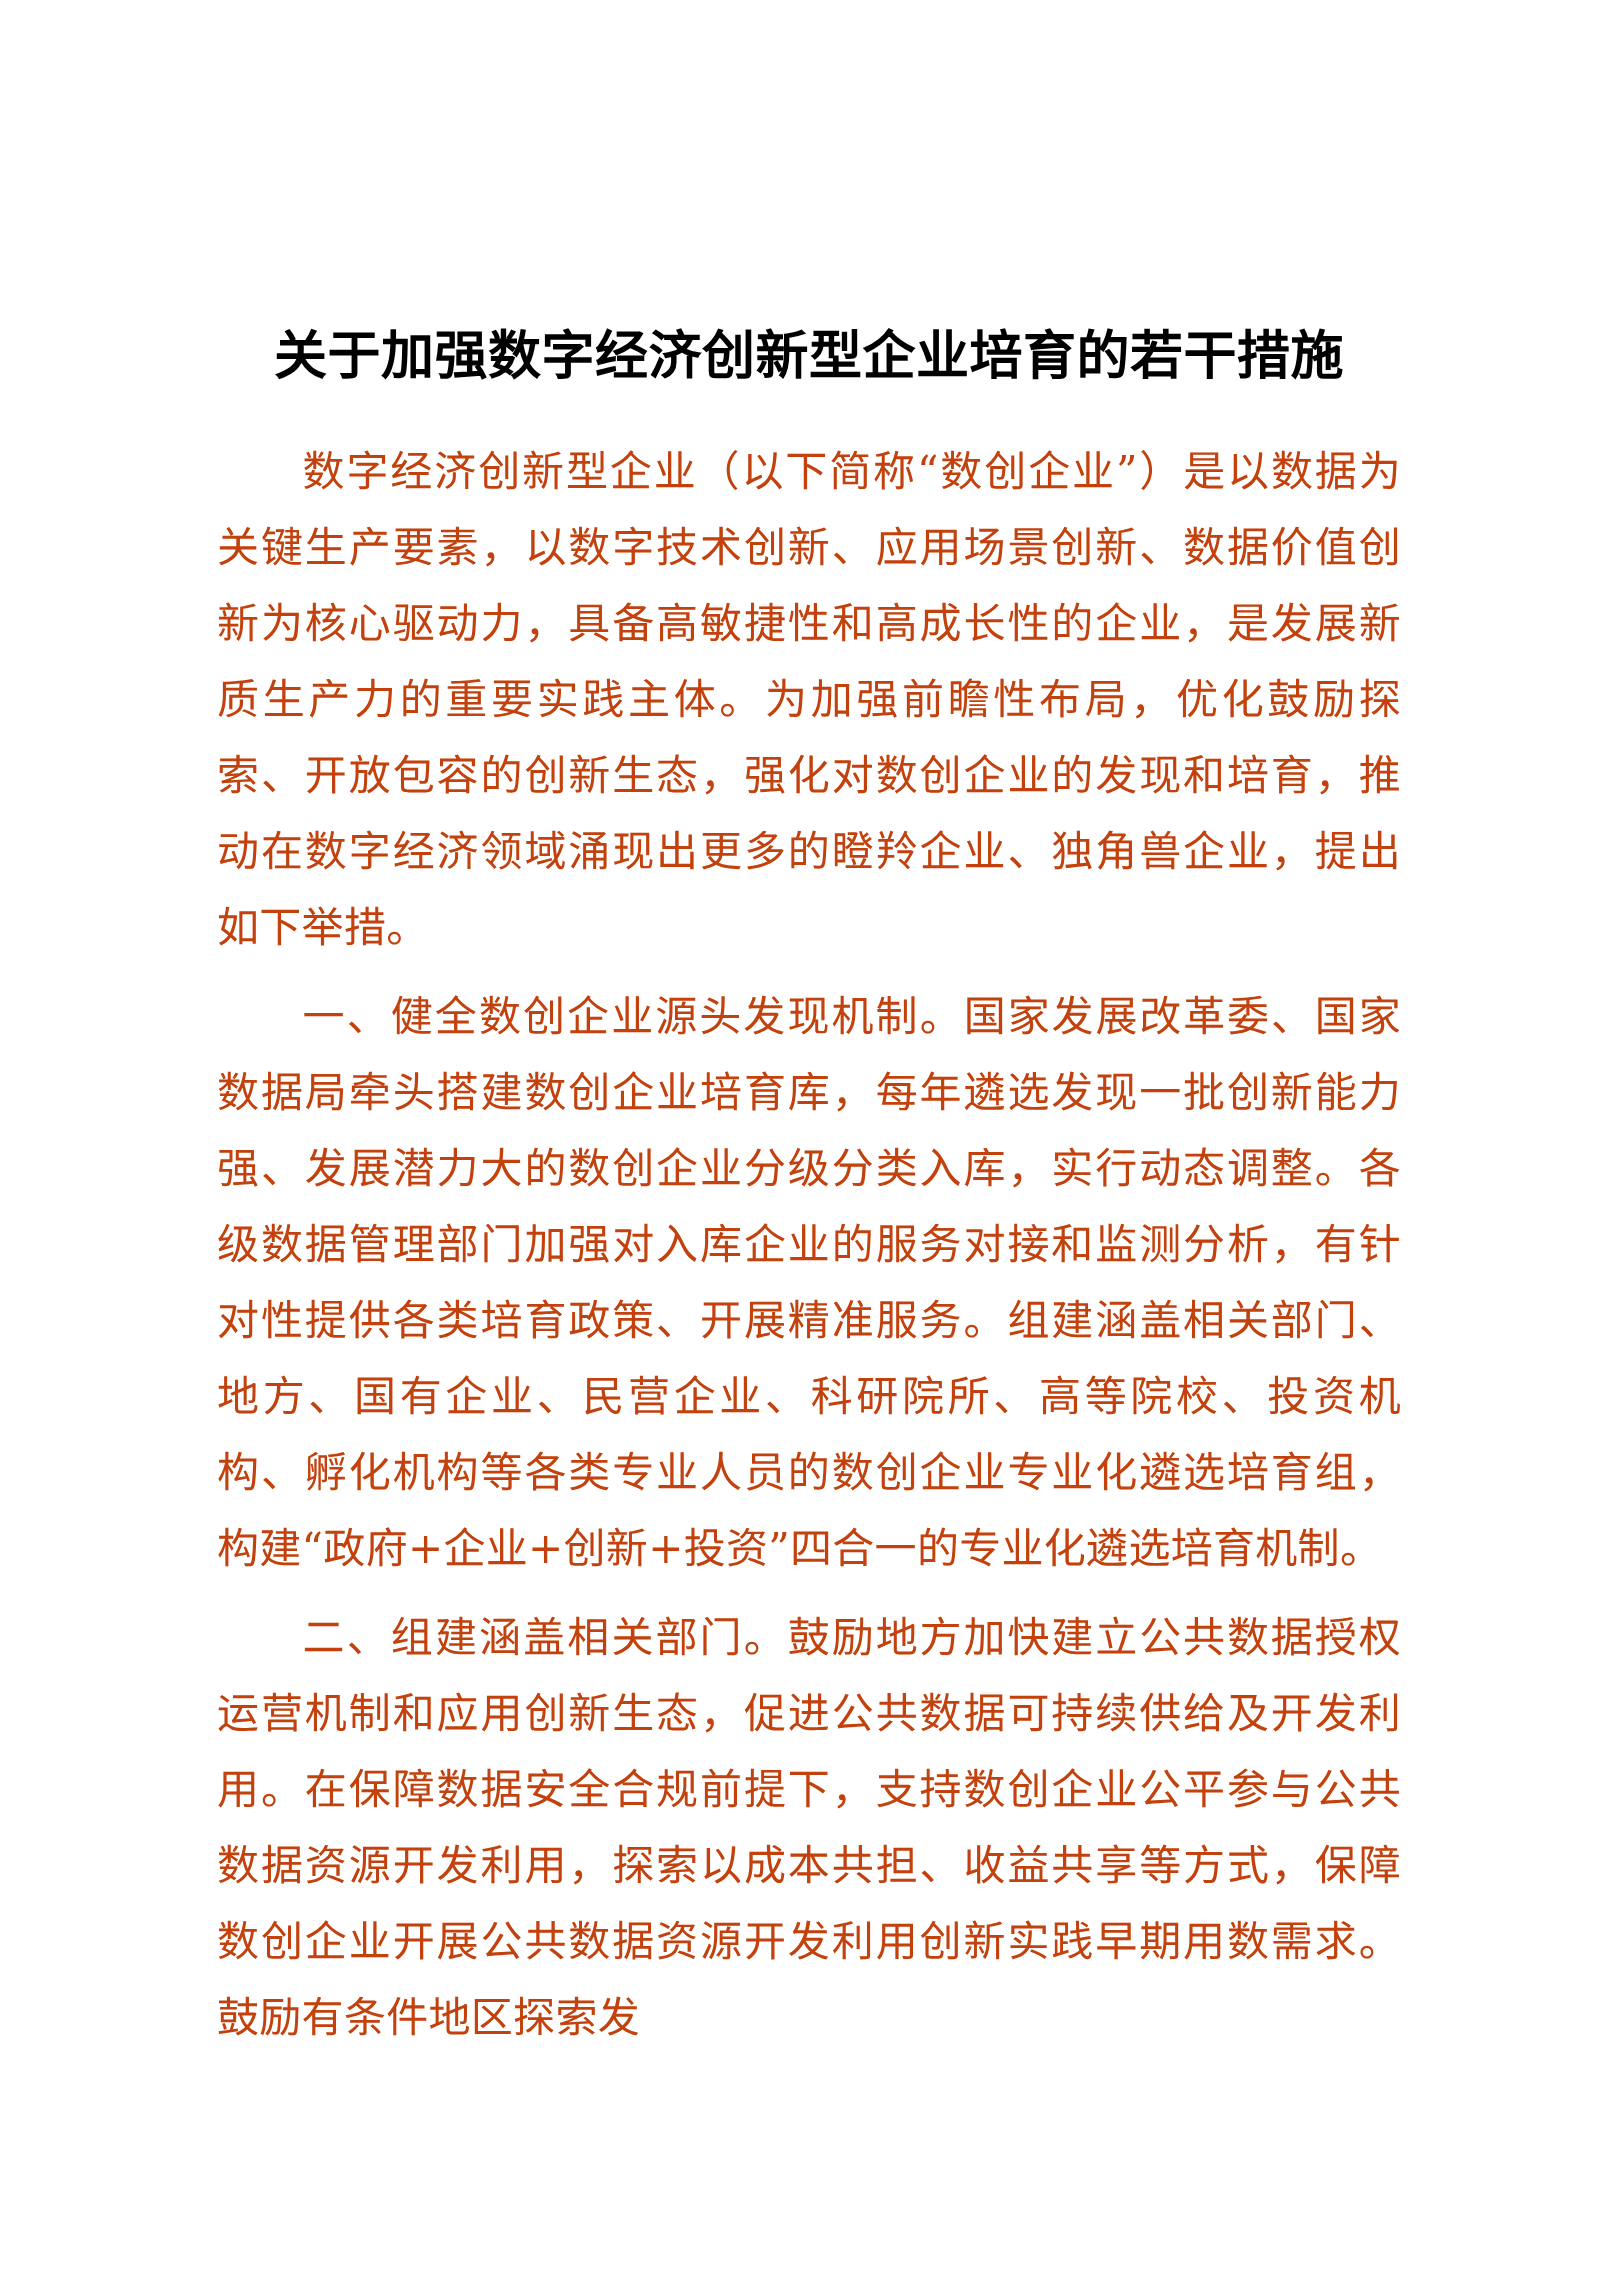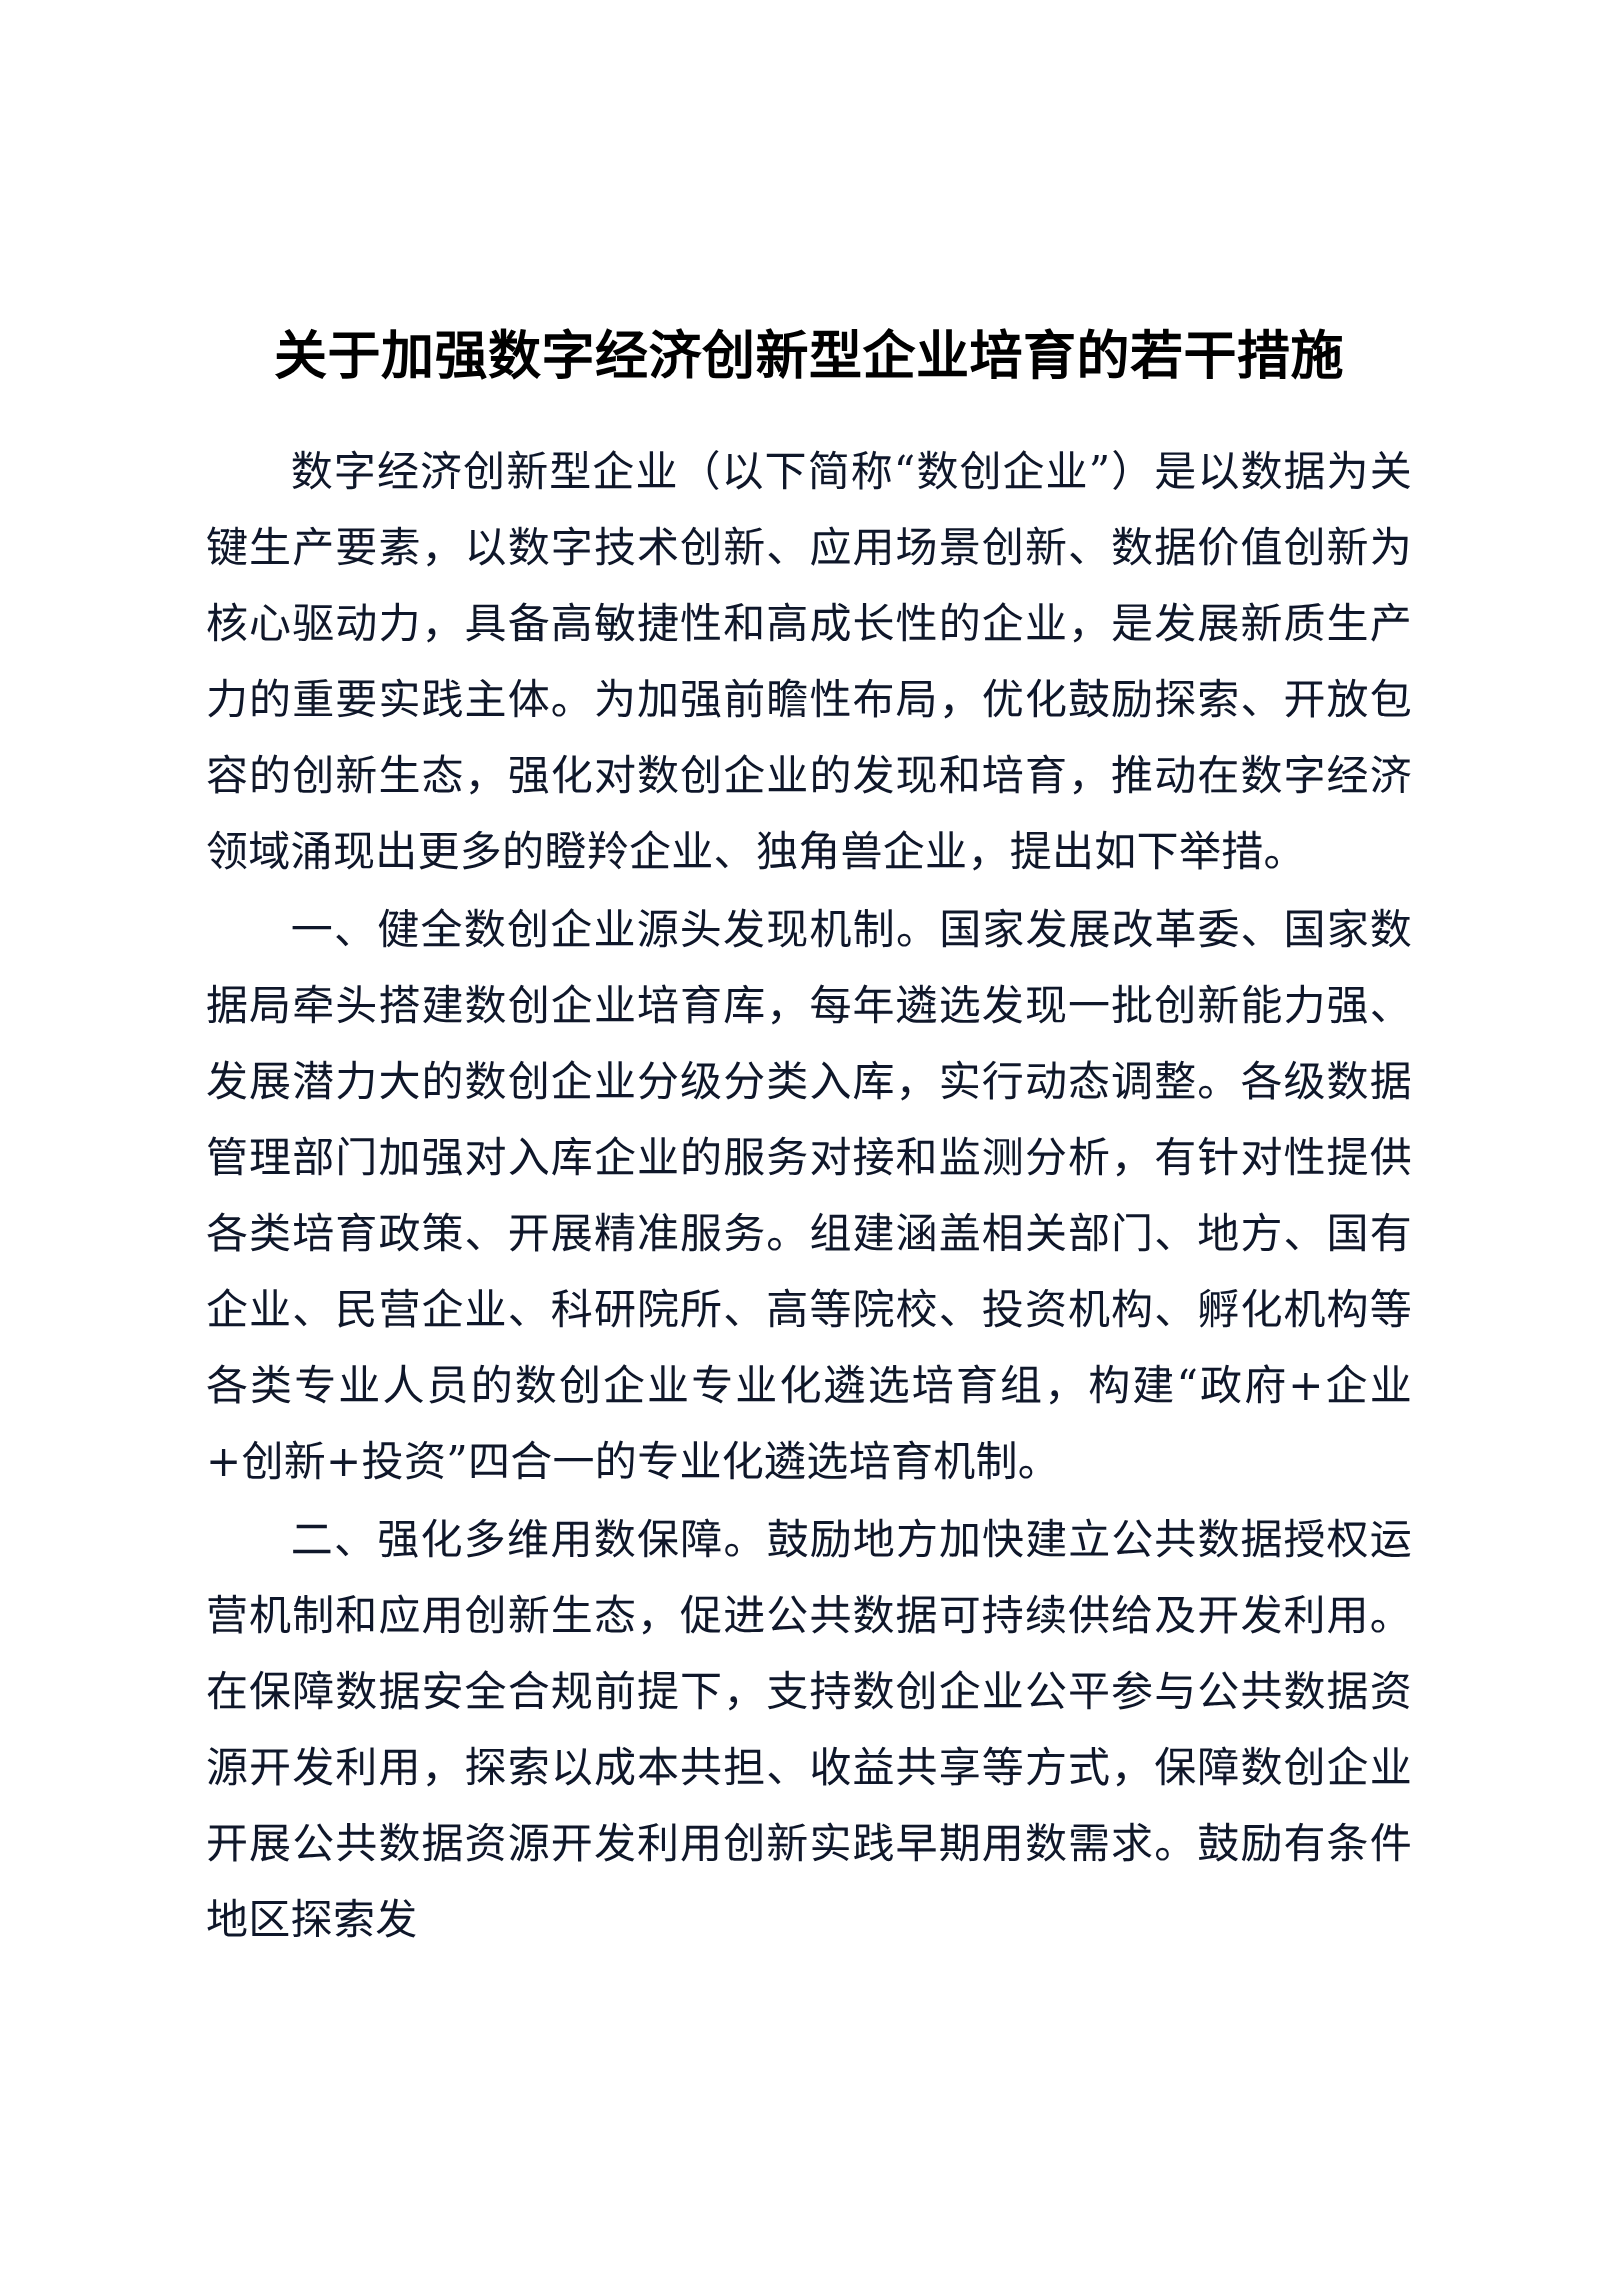--- a/index.html
+++ b/index.html
@@ -35,25 +35,25 @@
     letter-spacing: 0.5px;
     margin: 0 0 0 0;
     padding-bottom: 9.8px;
     white-space: nowrap;
   }
 
   .para {
     font-family: "DejaVu Serif", "Liberation Serif", serif;
     font-size: 42px;
     line-height: 76px;
-    color: #0f172a;
+    color: #c2410c;
     text-align: justify;
     text-align-last: left;
     text-justify: inter-ideograph;
-    margin: 2px;
+    margin: 13px;
     letter-spacing: 0.3px;
   }
 
   .para.first { margin-top: 37px; }
   .para + .para { margin-top: 0; }
 
   .indent { display: inline-block; width: 2em; }
 
   .sec-head {
     font-family: "DejaVu Sans", "Liberation Sans", sans-serif;
@@ -75,19 +75,19 @@
 
     <p class="para first">
       <span class="indent"></span><span class="run">数字经济创新型企业（以下简称“数创企业”）是以数据为关键生产要素，以数字技术创新、应用场景创新、数据价值创新为核心驱动力，具备高敏捷性和高成长性的企业，是发展新质生产力的重要实践主体。为加强前瞻性布局，优化鼓励探索、开放包容的创新生态，强化对数创企业的发现和培育，推动在数字经济领域涌现出更多的瞪羚企业、独角兽企业，提出如下举措。</span>
     </p>
 
     <p class="para">
       <span class="indent"></span><span class="sec-head">一、健全数创企业源头发现机制。</span><span class="run">国家发展改革委、国家数据局牵头搭建数创企业培育库，每年遴选发现一批创新能力强、发展潜力大的数创企业分级分类入库，实行动态调整。各级数据管理部门加强对入库企业的服务对接和监测分析，有针对性提供各类培育政策、开展精准服务。组建涵盖相关部门、地方、国有企业、民营企业、科研院所、高等院校、投资机构、孵化机构等各类专业人员的数创企业专业化遴选培育组，构建“政府+企业+创新+投资”四合一的专业化遴选培育机制。</span>
     </p>
 
     <p class="para">
-      <span class="indent"></span><span class="sec-head">二、强化多维用数保障。</span><span class="run">鼓励地方加快建立公共数据授权运营机制和应用创新生态，促进公共数据可持续供给及开发利用。在保障数据安全合规前提下，支持数创企业公平参与公共数据资源开发利用，探索以成本共担、收益共享等方式，保障数创企业开展公共数据资源开发利用创新实践早期用数需求。鼓励有条件地区探索发</span>
+      <span class="indent"></span><span class="sec-head">二、组建涵盖相关部门。</span><span class="run">鼓励地方加快建立公共数据授权运营机制和应用创新生态，促进公共数据可持续供给及开发利用。在保障数据安全合规前提下，支持数创企业公平参与公共数据资源开发利用，探索以成本共担、收益共享等方式，保障数创企业开展公共数据资源开发利用创新实践早期用数需求。鼓励有条件地区探索发</span>
     </p>
 
   </div>
 
 </div>
 
 
 </body></html>

